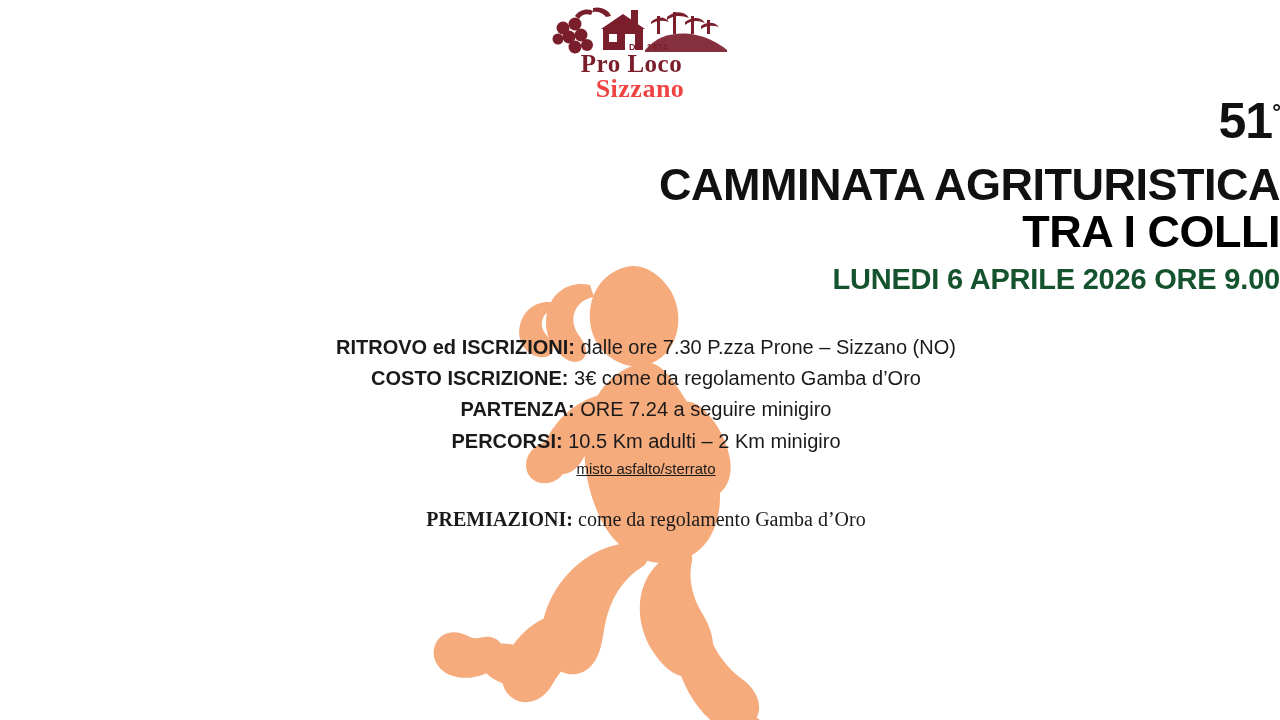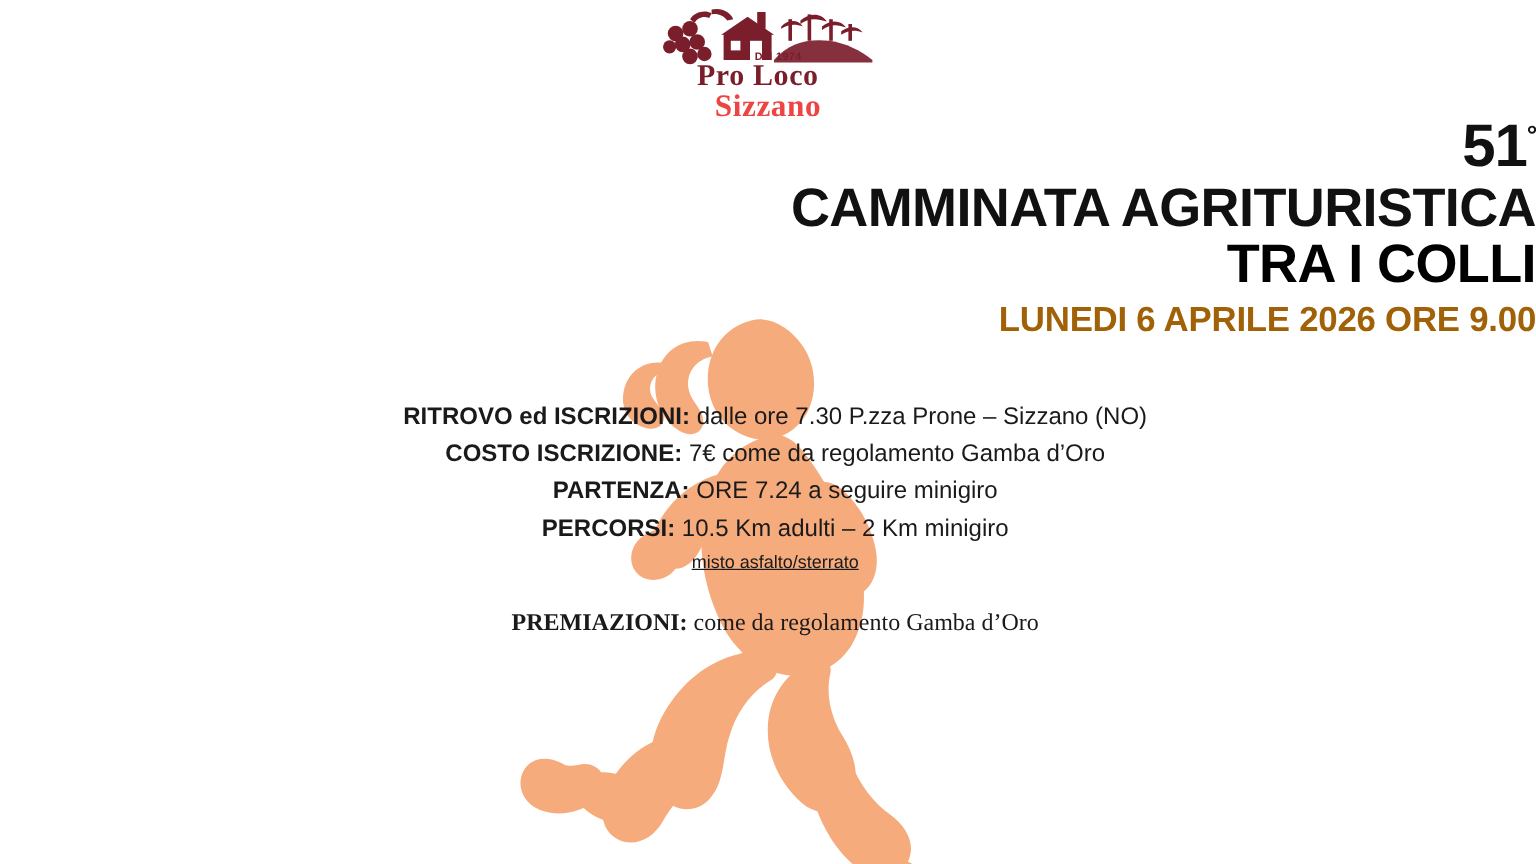--- a/index.html
+++ b/index.html
@@ -107,40 +107,40 @@
     line-height: 1;
     letter-spacing: -1px;
     color: #111;
   }
   .edition .deg {
     font-size: 22px;
     vertical-align: super;
     font-weight: bold;
   }
   .title-1 {
-    margin-top: 4px;
+    margin-top: 16px;
     font-size: 45px;
     font-weight: bold;
     line-height: 1.02;
     letter-spacing: -0.5px;
     color: #111;
   }
   .title-2 {
     font-size: 45px;
     font-weight: bold;
     line-height: 1.05;
     letter-spacing: -0.5px;
     color: #000000;
   }
   .datetime {
     margin-top: 8px;
     font-size: 29px;
     font-weight: bold;
     letter-spacing: -0.2px;
-    color: #a16207;
+    color: #14532d;
   }
 
   
   .details {
     position: absolute;
     left: 0;
     right: 0;
     top: 332px;
     z-index: 3;
     text-align: center;
@@ -269,21 +269,21 @@
     <div class="datetime">LUNEDI 6 APRILE 2026 ORE 9.00</div>
   </div>
 
   <div class="details">
 
     <div class="detail-row">
       <span class="lbl">RITROVO ed ISCRIZIONI</span><span class="lbl">: </span><span class="val">dalle ore 7.30 P.zza Prone – Sizzano (NO)</span>
     </div>
 
     <div class="detail-row">
-      <span class="lbl">COSTO ISCRIZIONE</span><span class="lbl">: </span><span class="val">7€ come da regolamento Gamba d’Oro</span>
+      <span class="lbl">COSTO ISCRIZIONE</span><span class="lbl">: </span><span class="val">3€ come da regolamento Gamba d’Oro</span>
     </div>
 
     <div class="detail-row">
       <span class="lbl">PARTENZA</span><span class="lbl">: </span><span class="val">ORE 7.24 a seguire minigiro</span>
     </div>
 
     <div class="detail-row">
       <span class="lbl">PERCORSI</span><span class="lbl">: </span><span class="val">10.5 Km adulti – 2 Km minigiro</span>
     </div>
 

